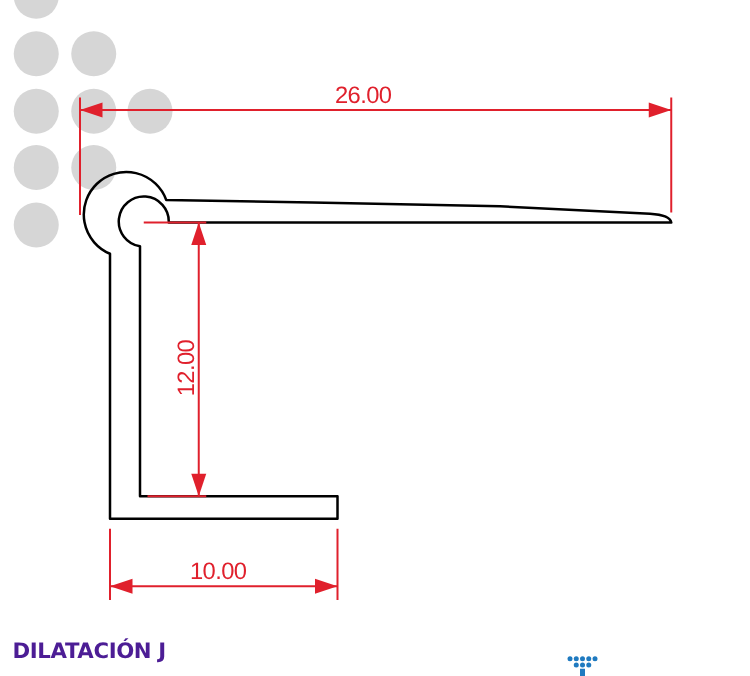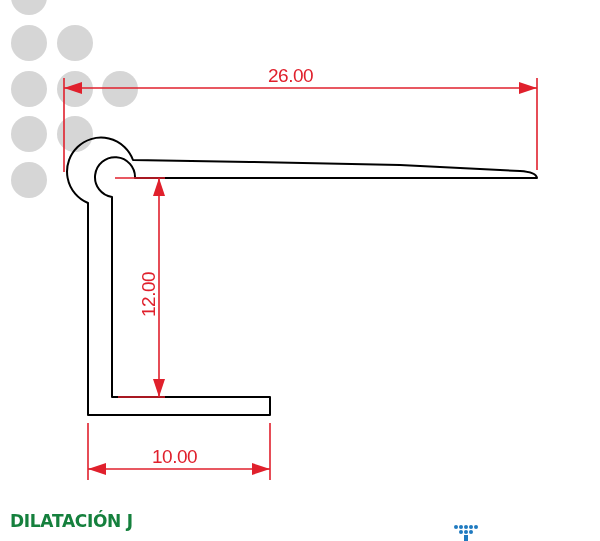--- a/index.html
+++ b/index.html
@@ -1,19 +1,19 @@
 <!DOCTYPE html>
 <html><head>
   <meta charset="utf-8">
   <style>
     html, body { margin: 0; padding: 0; background: #ffffff; }
     body { width: 600px; height: 541px; position: relative; overflow: hidden; font-family: "Liberation Sans", sans-serif; }
     #drawing { position: absolute; left: 0; top: 0; width: 600px; height: 541px; }
     .dim-text { font-family: "Liberation Sans", sans-serif; font-size: 19px; fill: #e0202c; letter-spacing: -0.5px; }
-    .title { position: absolute; left: 10px; top: 511px; font-family: "DejaVu Sans", sans-serif; font-weight: bold; font-size: 17px; color: #15803d; letter-spacing: -0.3px; }
+    .title { position: absolute; left: 10px; top: 511px; font-family: "DejaVu Sans", sans-serif; font-weight: bold; font-size: 17px; color: #4c1d95; letter-spacing: -0.3px; }
     .logo { position: absolute; left: 453px; top: 524px; width: 26px; height: 17px; }
   </style>
 </head>
 <body>
 
 <svg id="drawing" viewBox="0 0 600 541" xmlns="http://www.w3.org/2000/svg">
 
   <g fill="#d6d6d6">
     <circle cx="29" cy="-3" r="18"></circle>
     <circle cx="29" cy="43" r="18"></circle>

